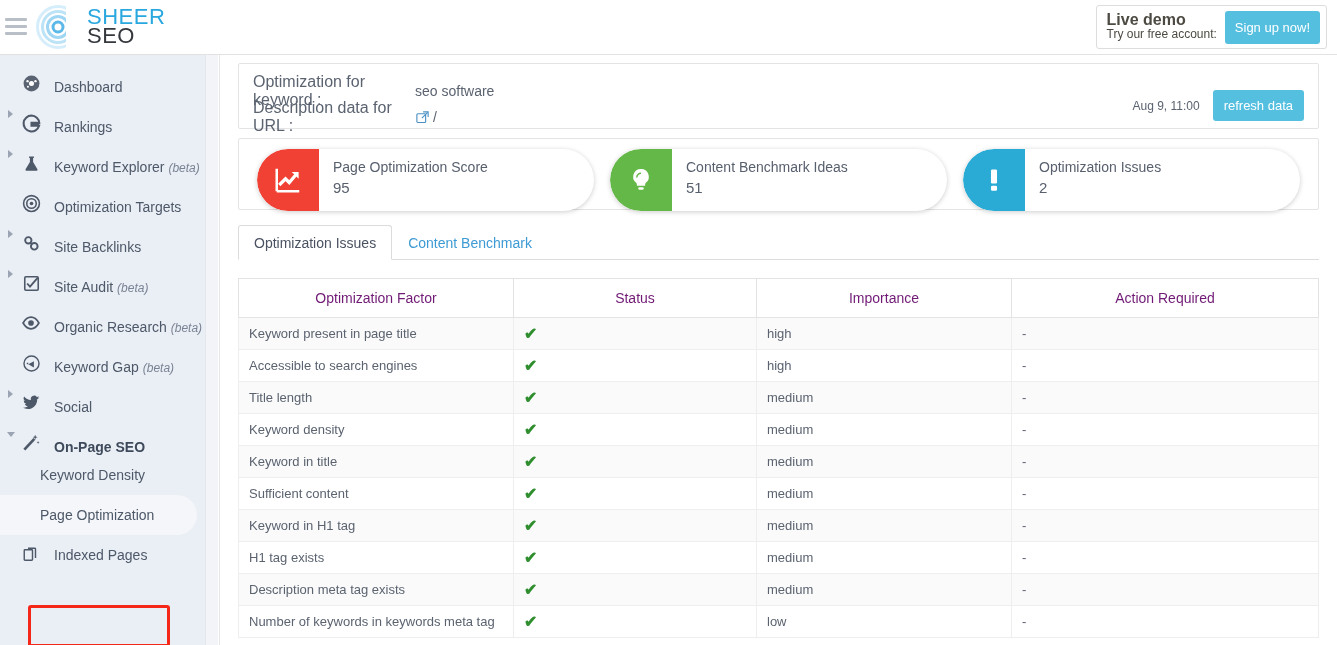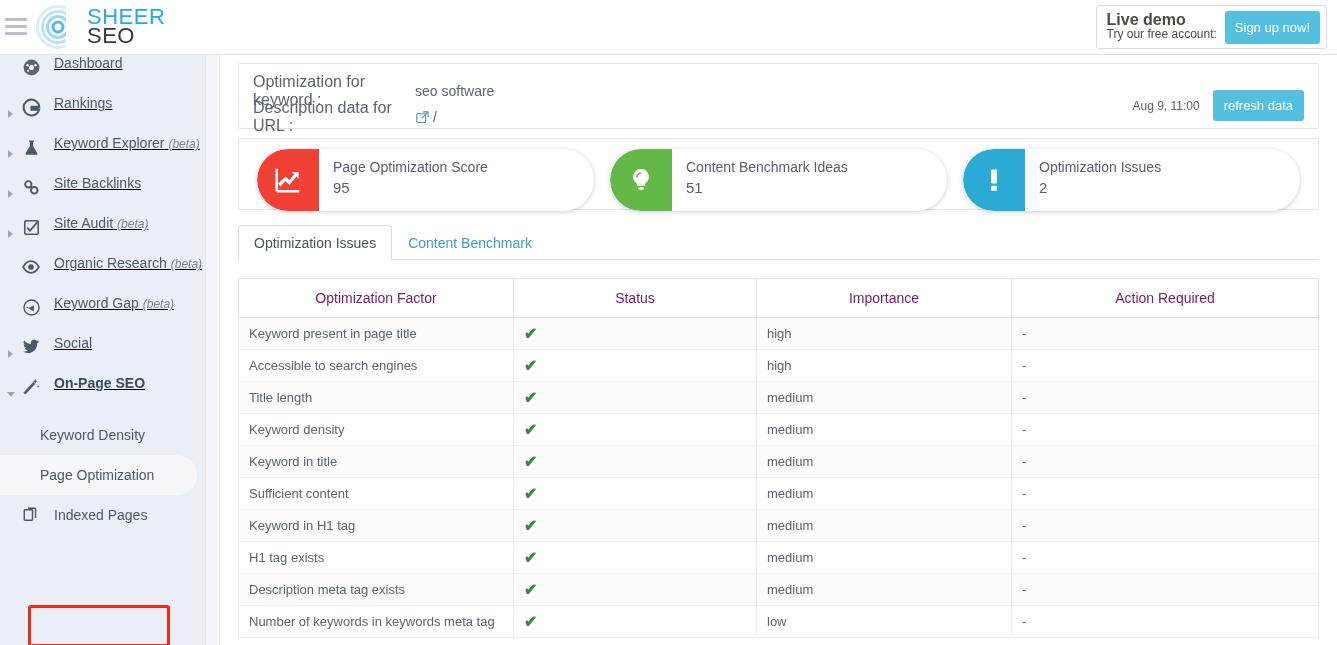--- a/index.html
+++ b/index.html
@@ -78,22 +78,22 @@
   }
   #sidebar-scrollbar-track {
     position: absolute; left: 205px; top: 55px; width: 13px; height: 590px;
     background: #f2f4f8; border-left: 1px solid #e4e7ec;
   }
   #sidebar-scrollbar-thumb {
     position: absolute; left: 207px; top: 57px; width: 9px; height: 475px;
     background: #c6ccd6; border-radius: 5px;
   }
   .nav-item {
-    position: relative; height: 40px; display: flex; align-items: flex-start;
-    padding-left: 18px; cursor: pointer; text-decoration: underline;
+    position: relative; height: 40px; display: flex; align-items: flex-end;
+    padding-left: 18px; cursor: pointer;
   }
   .nav-item .caret {
     position: absolute; left: 8px; top: 15px;
     width: 0; height: 0; border-left: 5px solid #9aa4b2;
     border-top: 4px solid transparent; border-bottom: 4px solid transparent;
   }
   .nav-item .caret.open {
     border-left: 4px solid transparent; border-right: 4px solid transparent;
     border-top: 5px solid #9aa4b2; left: 7px; top: 17px;
   }
@@ -264,20 +264,30 @@
       <svg width="19" height="19" viewBox="0 0 24 24">
           <path d="M9 3h6v2h-1v5l5.5 9.3A1.2 1.2 0 0 1 18.4 21H5.6a1.2 1.2 0 0 1-1.1-1.7L10 10V5H9z" fill="#4d5868"></path>
         </svg>
     </span>
     <span class="nav-label">
       <span>Keyword Explorer</span>
       <span class="beta">(beta)</span>
     </span>
   </div>
 
+  <div class="nav-item">
+    <span class="nav-ico">
+      <svg width="19" height="19" viewBox="0 0 24 24">
+          <circle cx="12" cy="12" r="10" fill="none" stroke="#4d5868" stroke-width="2"></circle>
+          <circle cx="12" cy="12" r="6" fill="none" stroke="#4d5868" stroke-width="2"></circle>
+          <circle cx="12" cy="12" r="2.3" fill="#4d5868"></circle>
+        </svg>
+    </span>
+    <span class="nav-label">Optimization Targets</span>
+  </div>
 
   <div class="nav-item">
     <span class="caret"></span>
     <span class="nav-ico">
       <svg width="19" height="19" viewBox="0 0 24 24">
           <circle cx="8" cy="8" r="4" fill="none" stroke="#4d5868" stroke-width="2.4"></circle>
           <circle cx="15.5" cy="15.5" r="4.2" fill="none" stroke="#4d5868" stroke-width="2.4"></circle>
           <line x1="10.5" y1="11" x2="13" y2="13.3" stroke="#4d5868" stroke-width="2.2"></line>
         </svg>
     </span>

